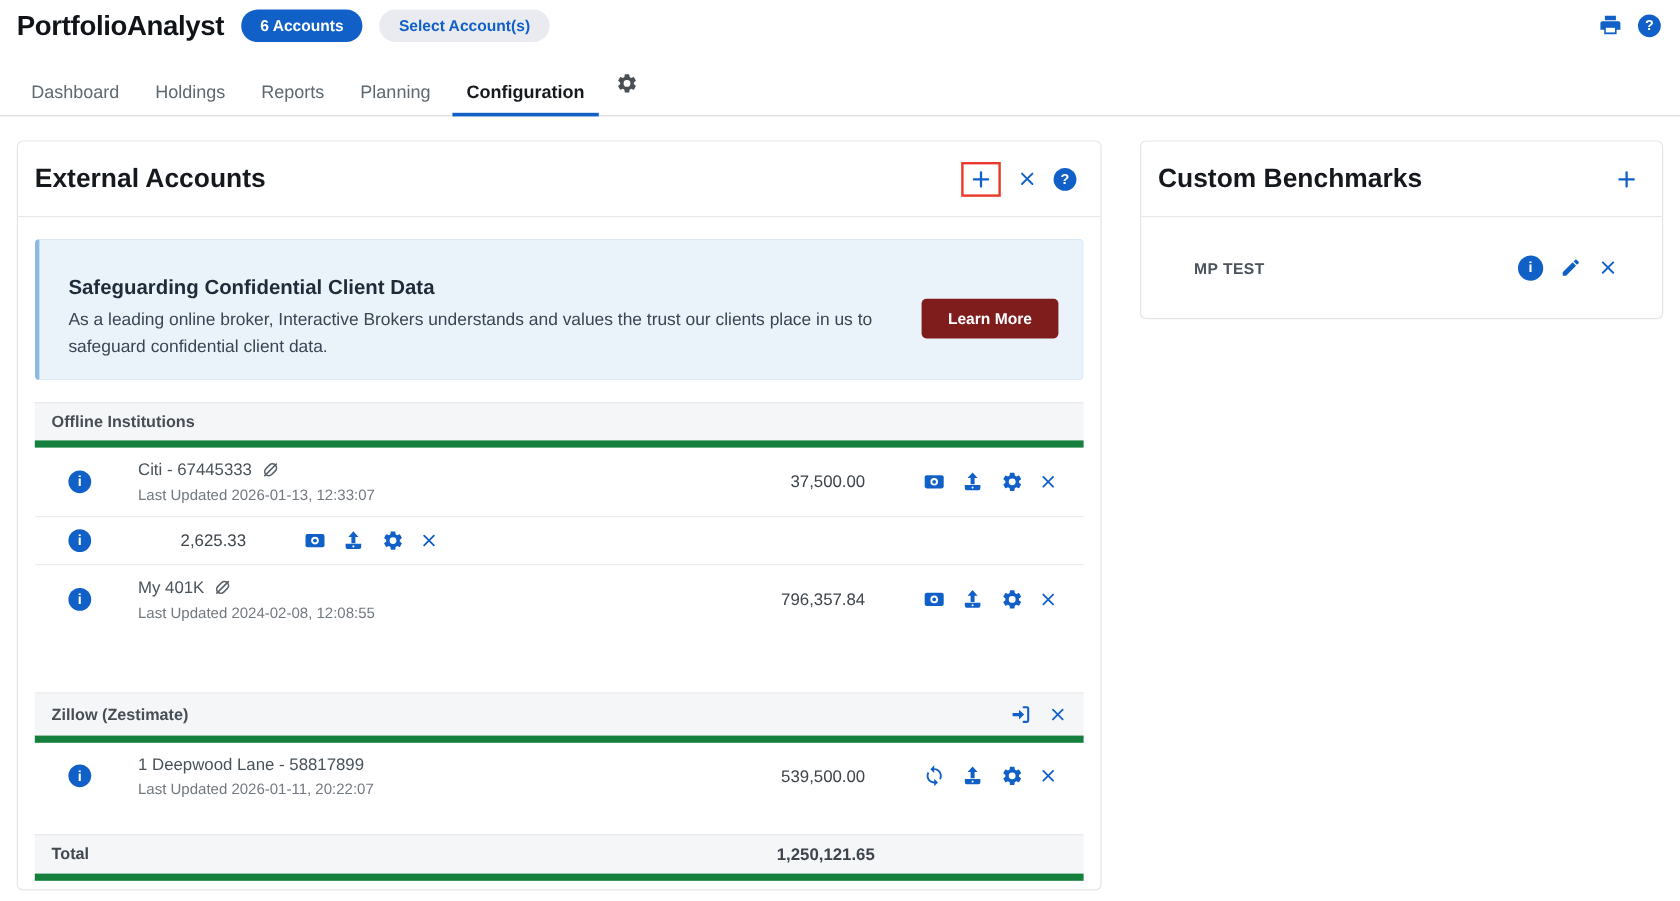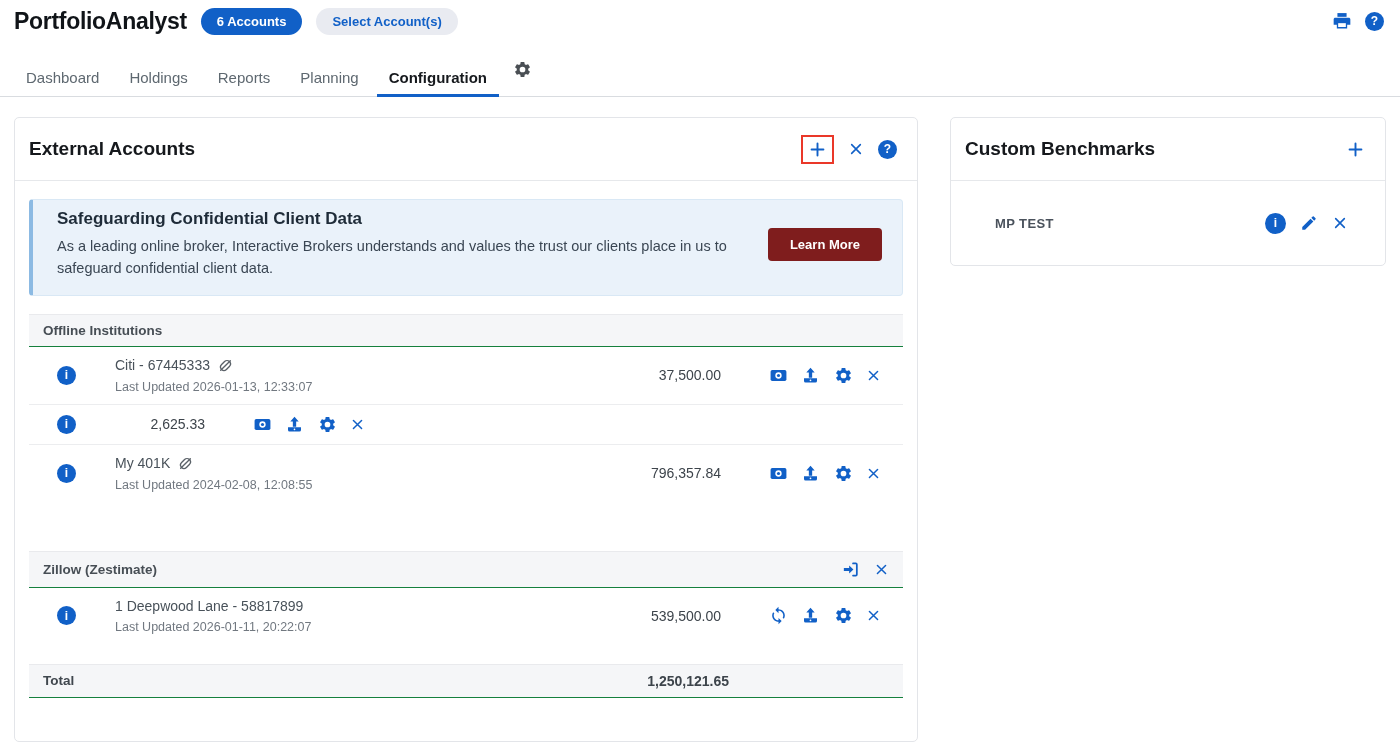--- a/index.html
+++ b/index.html
@@ -23,33 +23,33 @@
   .tab.active { color:#16191D; font-weight:700; }
   .tab.active::after { content:""; position:absolute; left:0; right:0; bottom:-1px; height:3px; background:#1160C7; }
   .tab-gear { color:#4A4F54; margin-left:8px; margin-bottom:8px; cursor:pointer; display:inline-flex; }
 
   
   .content { position:absolute; top:117px; left:14px; right:14px; display:flex; gap:32px; align-items:flex-start; }
   .panel { border:1px solid #E3E5E9; border-radius:5px; background:#fff; }
   .panel-ext { width:904px; height:625px; position:relative; }
   .panel-cb { flex:1; }
   .panel-head { height:63px; display:flex; align-items:center; padding:0 20px 0 14px; border-bottom:1px solid #E6E8EB; }
-  .panel-title { font-size:19px; font-weight:700; color:#15181C; }
+  .panel-title { font-size:22px; font-weight:700; color:#15181C; }
   .panel-head-actions { margin-left:auto; display:flex; align-items:center; gap:14px; }
   .annotation-box { border:2px solid #EA3829; padding:3px 5px; display:inline-flex; align-items:center; justify-content:center; }
 
   
-  .banner { margin:18px 14px 0; background:#EAF2FA; border:1px solid #D9E8F5; border-left:4px solid #8CBAE3; border-radius:4px; padding:9px 20px 15px 24px; display:flex; align-items:center; }
+  .banner { margin:18px 14px 0; background:#EAF2FA; border:1px solid #D9E8F5; border-left:4px solid #8CBAE3; border-radius:4px; padding:30px 20px 15px 24px; display:flex; align-items:center; }
   .banner-text { flex:1; padding-right:24px; }
   .banner-title { font-size:17px; font-weight:700; color:#1E2B38; margin-bottom:7px; }
   .banner-body { font-size:14.5px; line-height:1.5; color:#3A4653; max-width:690px; }
   .btn-primary { background:#7f1d1d; color:#fff; border:none; border-radius:4px; font-size:13px; font-weight:700; padding:9px 22px; cursor:pointer; font-family:Liberation Sans, sans-serif; }
 
   
-  .band { margin:0 14px; background:#F5F6F8; border-top:1px solid #E9EAED; border-bottom:1px solid #15803d; padding:8px 14px; font-size:13.5px; font-weight:600; color:#474E55; display:flex; align-items:center; }
+  .band { margin:0 14px; background:#F5F6F8; border-top:1px solid #E9EAED; border-bottom:6px solid #15803d; padding:8px 14px; font-size:13.5px; font-weight:600; color:#474E55; display:flex; align-items:center; }
   .band.first { margin-top:18px; }
   .band.gap-lg { margin-top:49px; }
   .band-actions { margin-left:auto; display:flex; align-items:center; gap:14px; }
   .rows { margin:0 14px; }
   .acct-row { display:flex; align-items:center; padding:10px 22px 10px 28px; border-bottom:1px solid #ECEDEF; }
   .acct-row.last { border-bottom:none; }
   .info-col { width:58px; flex:none; display:flex; align-items:center; }
   .info-badge { width:19px; height:19px; border-radius:50%; background:#1160C7; color:#fff; font-size:12px; font-weight:700; font-style:normal; display:inline-flex; align-items:center; justify-content:center; cursor:pointer; }
   .name-col { flex:1; min-width:0; }
   .acct-name { font-size:14px; color:#49525A; display:flex; gap:7px; }

